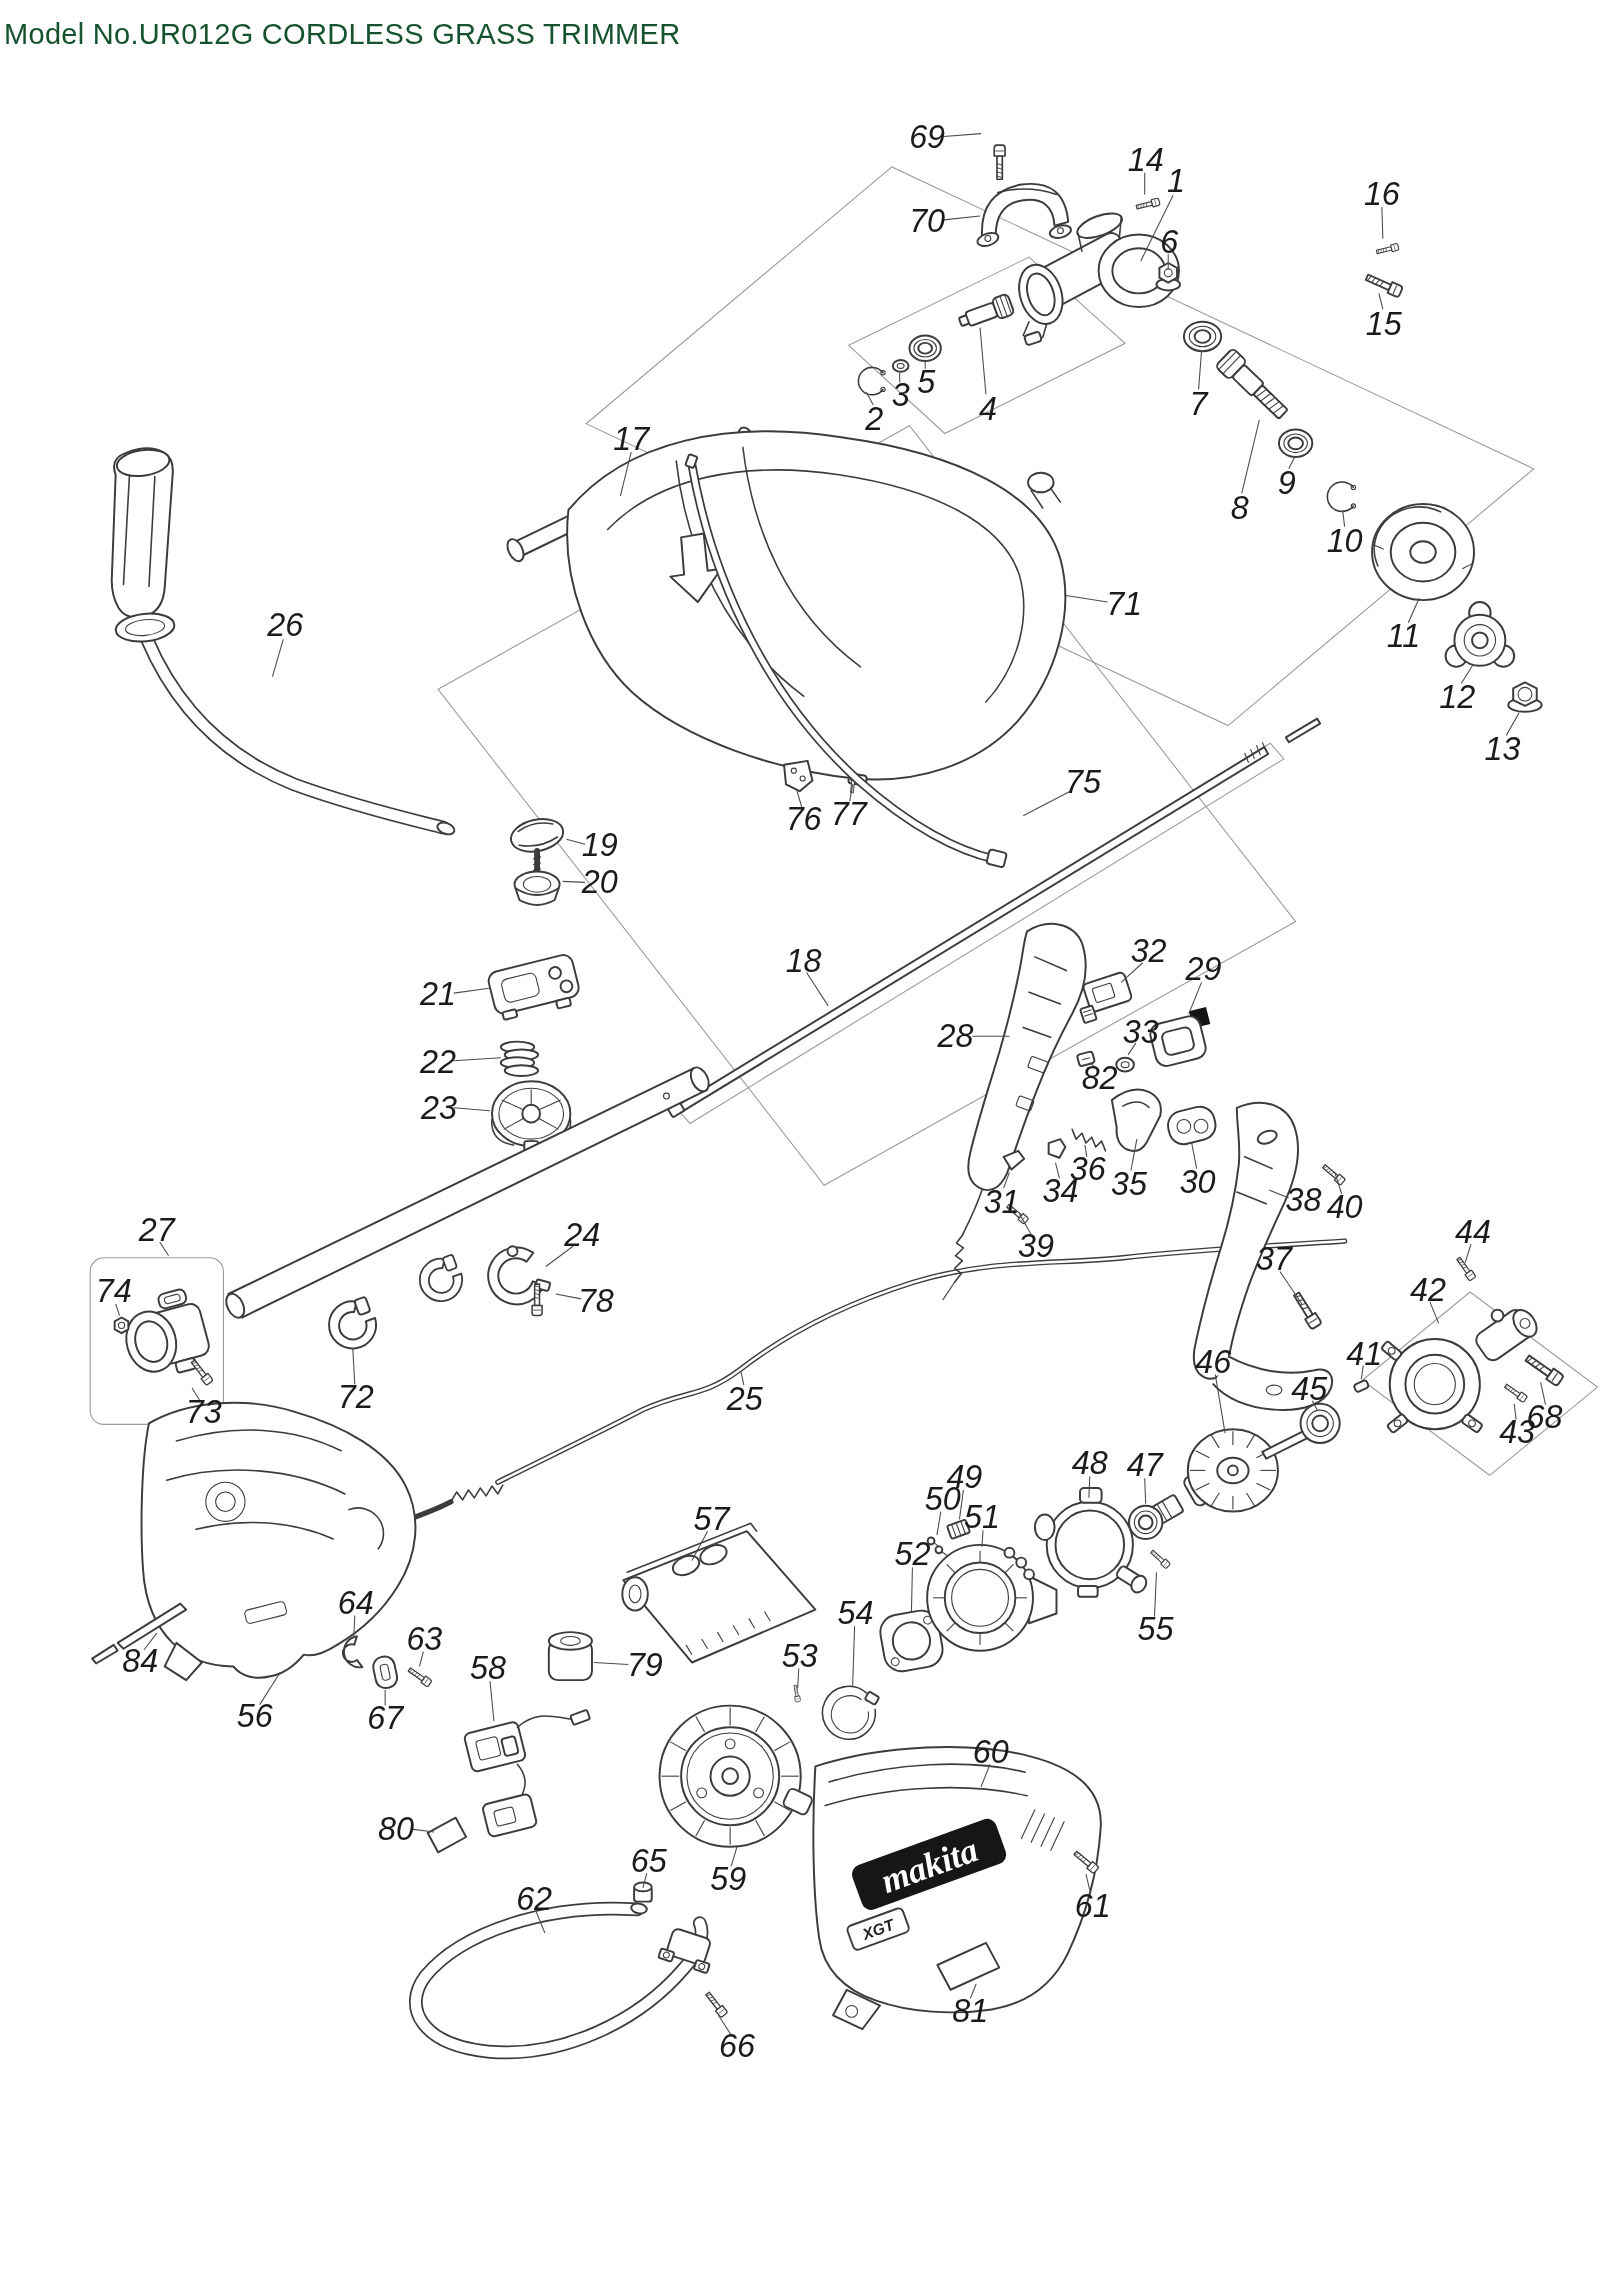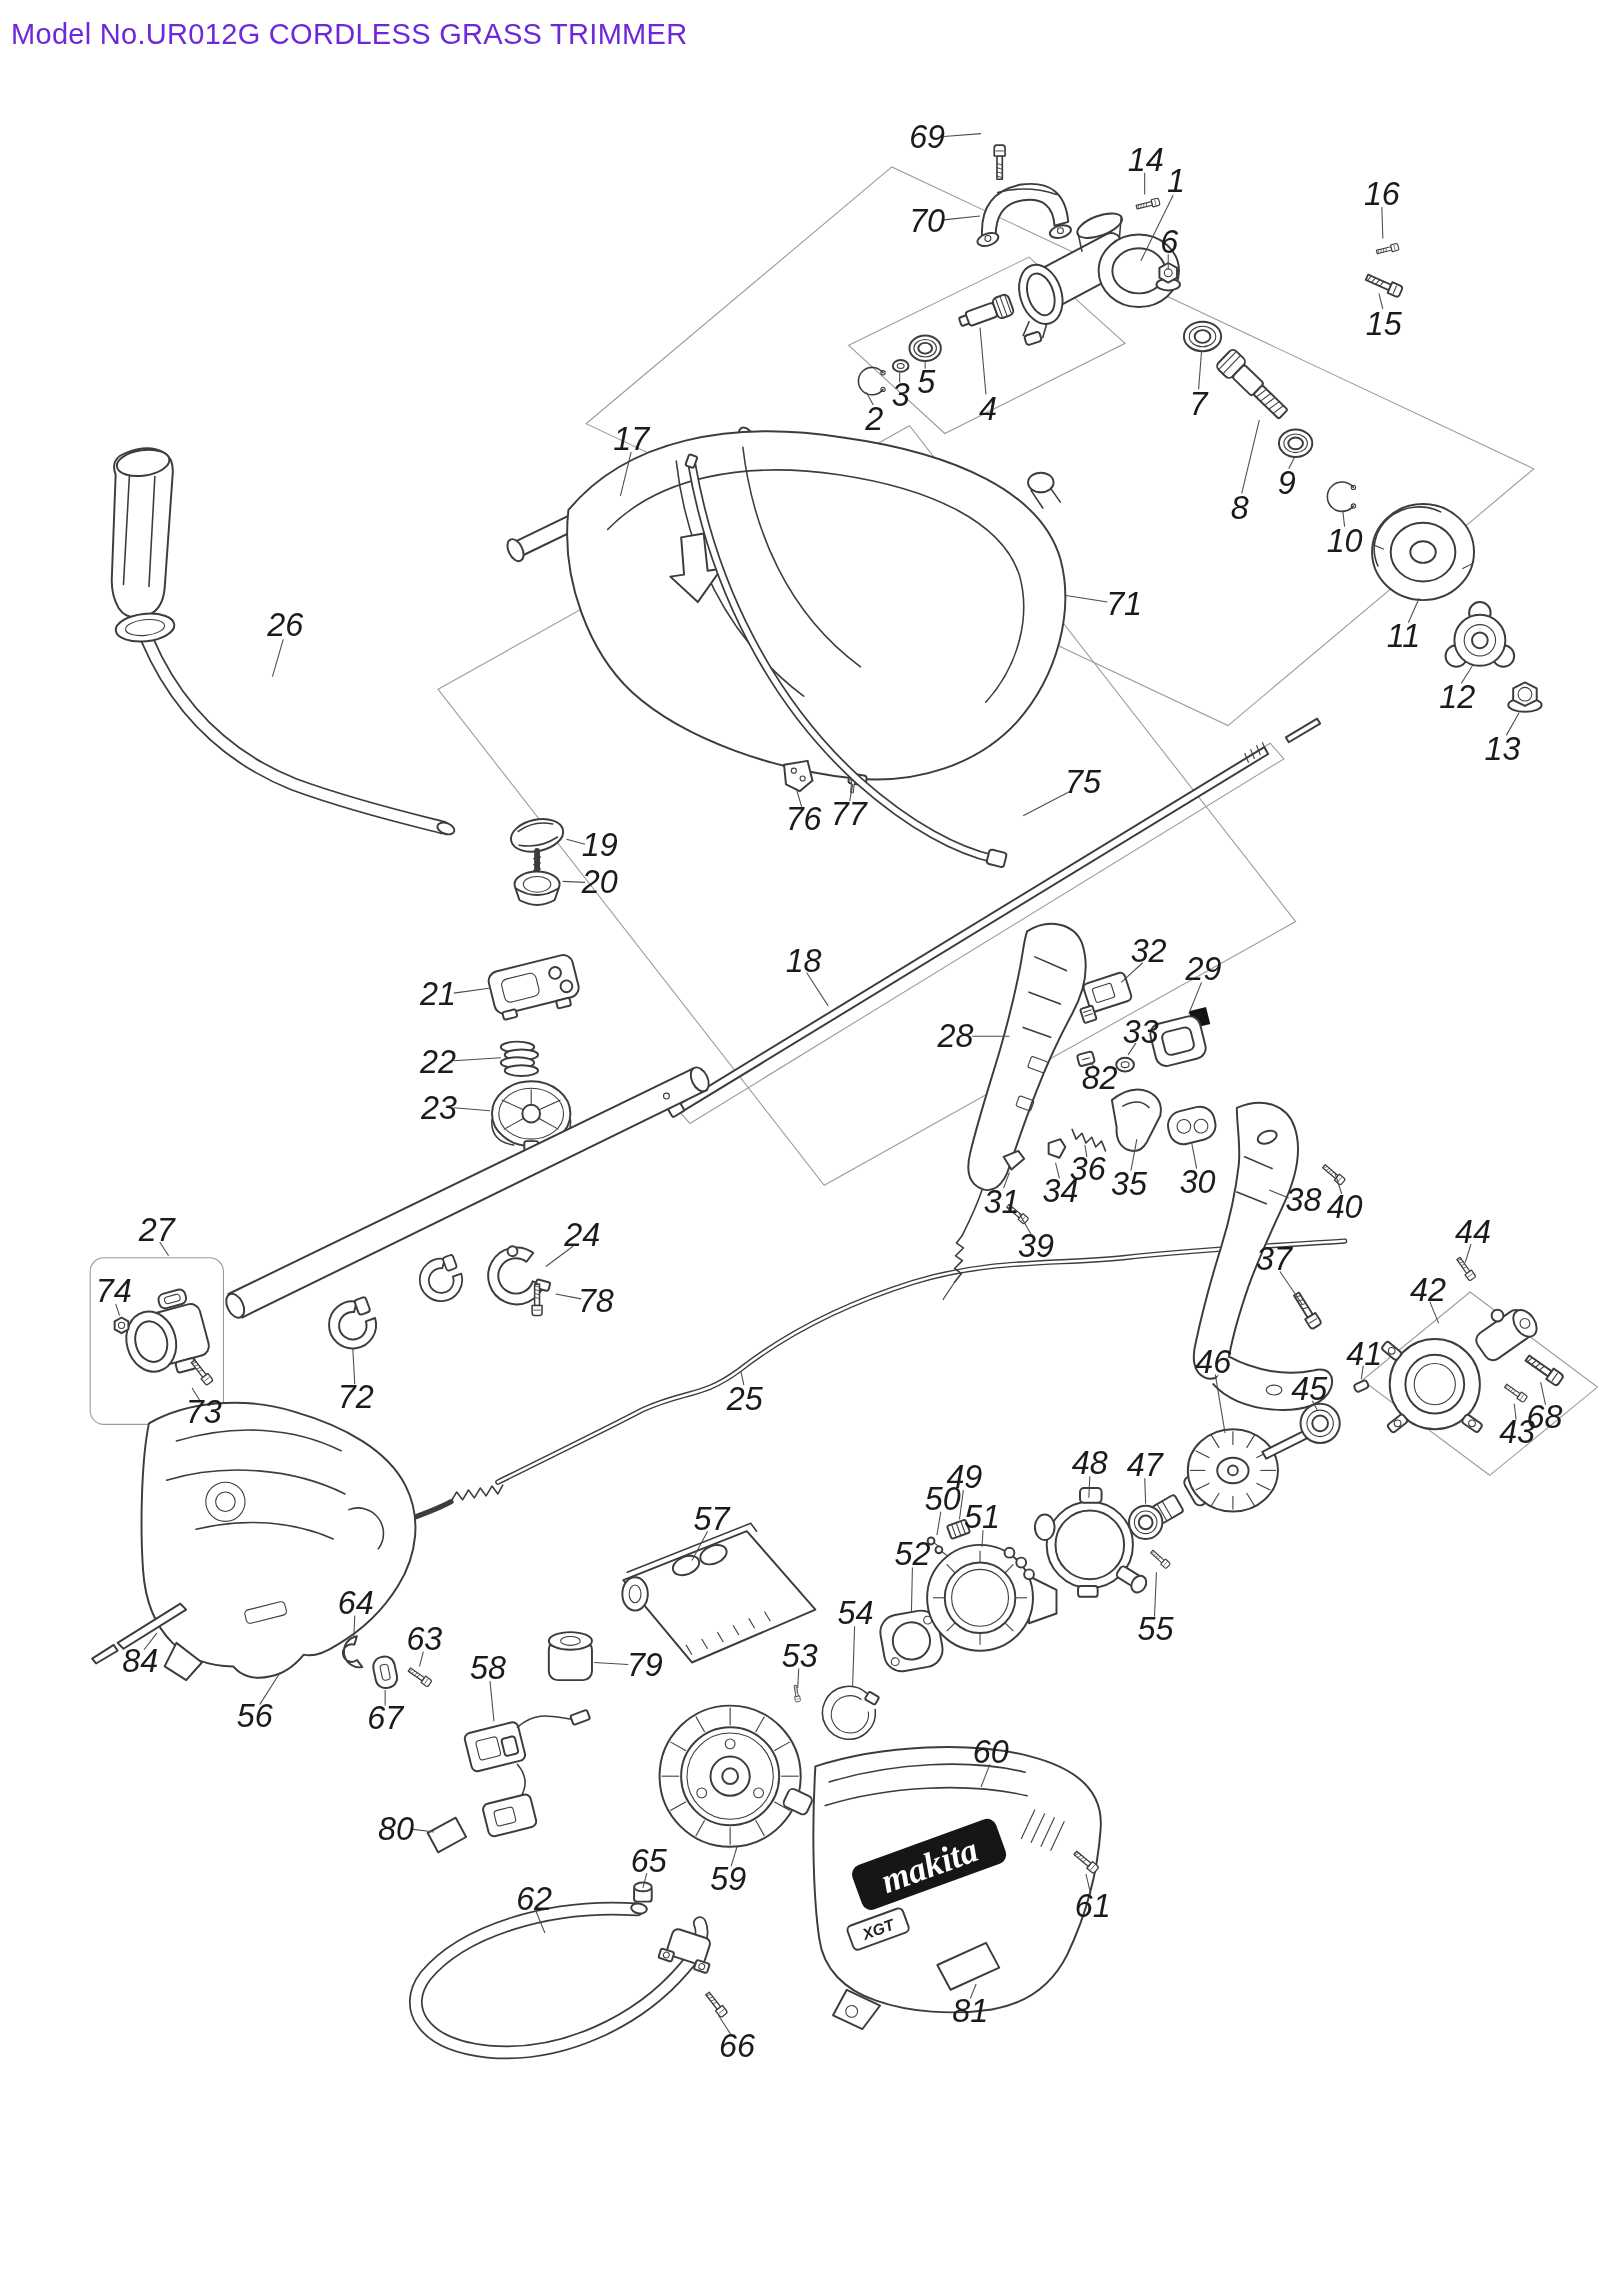--- a/index.html
+++ b/index.html
@@ -1,18 +1,18 @@
 <!DOCTYPE html>
 <html><head>
 <meta charset="utf-8">
 <style>
   html,body{margin:0;padding:0;background:#ffffff;}
   .page{position:relative;width:1621px;height:2293px;background:#fff;overflow:hidden;
         font-family:"Liberation Sans",sans-serif;}
-  .title{position:absolute;left:11px;top:17.6px;font-size:29px;color:#6d28d9;
+  .title{position:absolute;left:4px;top:17.6px;font-size:29px;color:#14532d;
          letter-spacing:0.3px;font-weight:400;}
   svg{position:absolute;left:0;top:0;}
   .p{fill:#fff;stroke:#3c3c3c;stroke-width:2;stroke-linejoin:round;stroke-linecap:round;}
   .d{fill:none;stroke:#3c3c3c;stroke-width:1.6;stroke-linejoin:round;stroke-linecap:round;}
   .t{fill:none;stroke:#3c3c3c;stroke-width:1.1;}
   .box{fill:none;stroke:#9b9b9b;stroke-width:1.1;}
   .tube{fill:none;stroke:#3c3c3c;stroke-width:14;stroke-linecap:round;}
   .tubein{fill:none;stroke:#ffffff;stroke-width:10.5;stroke-linecap:round;}
   .cab{fill:none;stroke:#3c3c3c;stroke-width:5.5;stroke-linecap:round;}
   .cabin{fill:none;stroke:#ffffff;stroke-width:2.6;stroke-linecap:round;}

